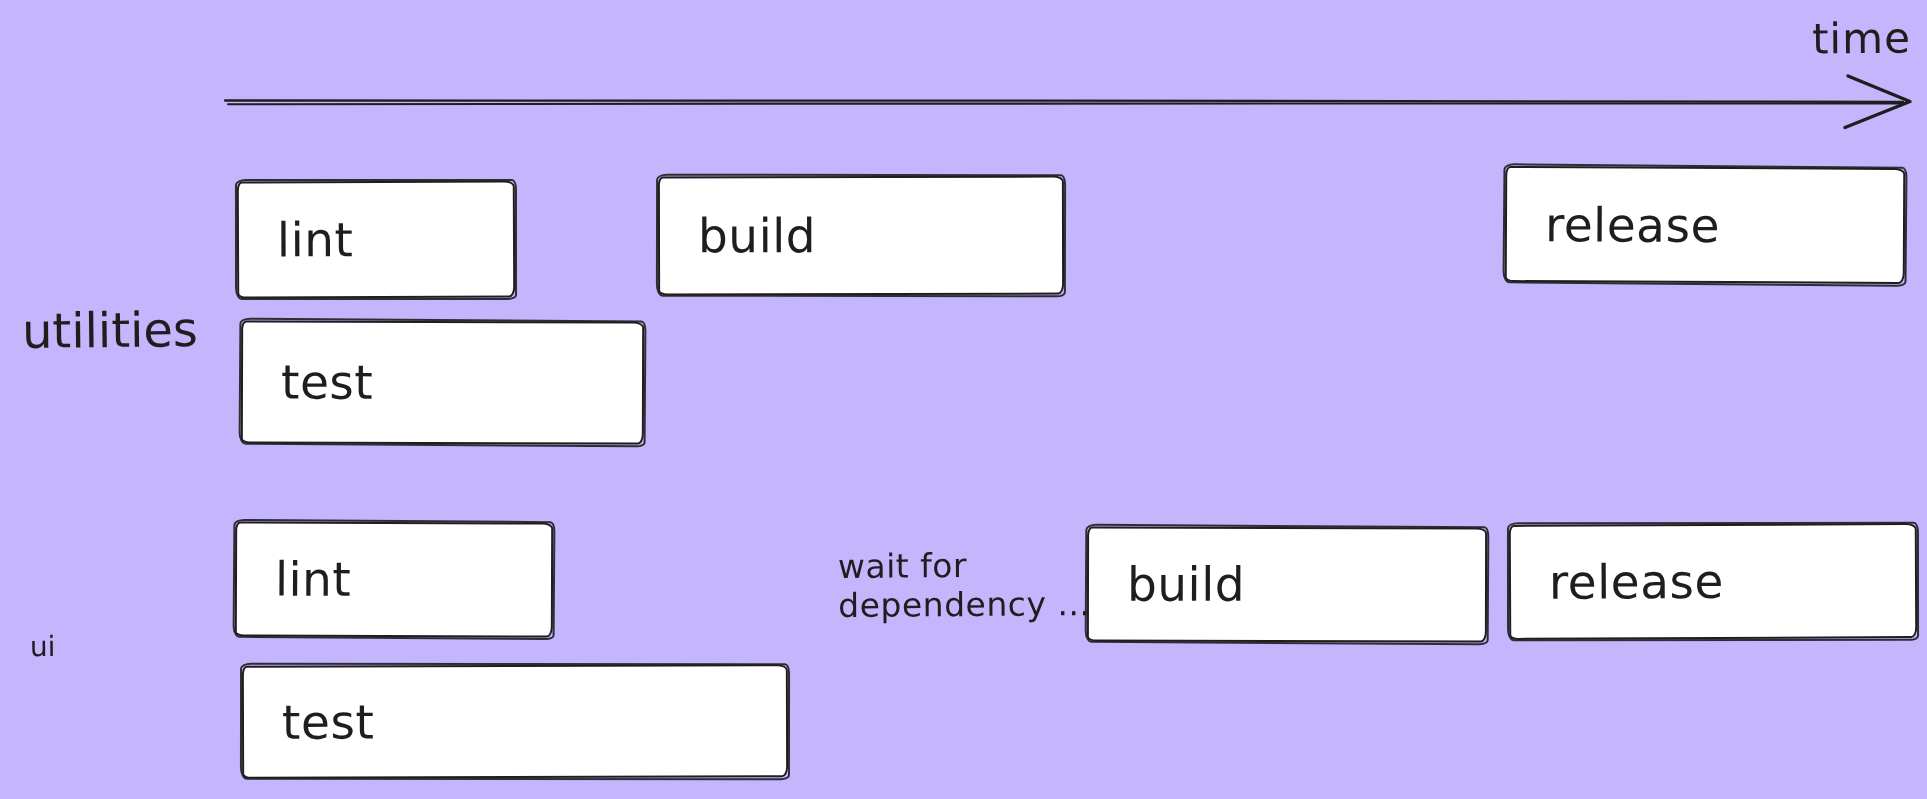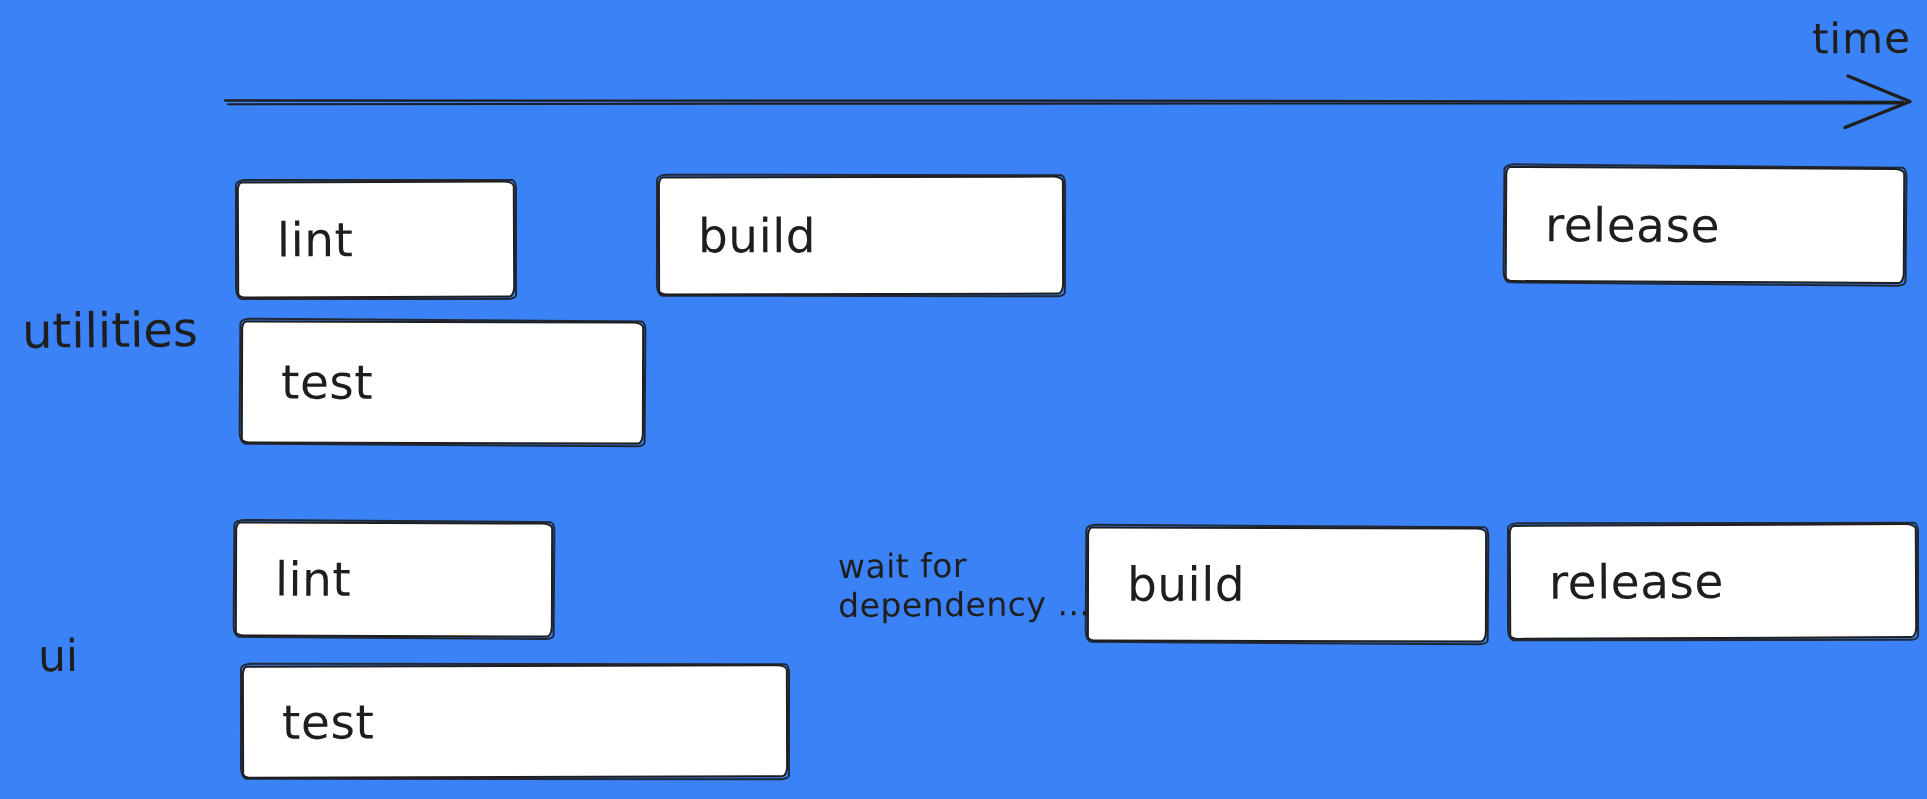--- a/index.html
+++ b/index.html
@@ -4,21 +4,21 @@
 <style>
   html, body {
     margin: 0;
     padding: 0;
     background: #ffffff;
   }
   .canvas {
     position: relative;
     width: 1927px;
     height: 799px;
-    background: #3b82f6;
+    background: #c4b5fd;
     overflow: hidden;
     font-family: "DejaVu Sans", sans-serif;
     color: #1e1e1e;
   }
   .axis-svg {
     position: absolute;
     left: 0;
     top: 0;
     pointer-events: none;
   }
@@ -89,21 +89,21 @@
   </div>
     <div class="task" style="left: 241px; top: 321px; width: 403px; height: 123px; transform: rotate(0.18deg);">
     <span class="task-label">test</span>
   </div>
     <div class="task" style="left: 658px; top: 176px; width: 406px; height: 119px; transform: rotate(-0.12deg);">
     <span class="task-label">build</span>
   </div>
     <div class="task" style="left: 1505px; top: 167px; width: 400px; height: 116px; transform: rotate(0.28deg);">
     <span class="task-label">release</span>
   </div>
-    <div class="lane-label" style="left: 30px; top: 630px; font-size: 44px; margin-left: 8px;">ui</div>
+    <div class="lane-label" style="left: 30px; top: 630px; font-size: 28px;">ui</div>
     <div class="task" style="left: 235px; top: 522px; width: 318px; height: 115px; transform: rotate(0.2deg);">
     <span class="task-label">lint</span>
   </div>
     <div class="task" style="left: 242px; top: 665px; width: 546px; height: 113px; transform: rotate(-0.18deg);">
     <span class="task-label">test</span>
   </div>
     <div class="task" style="left: 1087px; top: 527px; width: 400px; height: 115px; transform: rotate(0.12deg);">
     <span class="task-label">build</span>
   </div>
     <div class="task" style="left: 1509px; top: 524px; width: 408px; height: 115px; transform: rotate(-0.26deg);">

